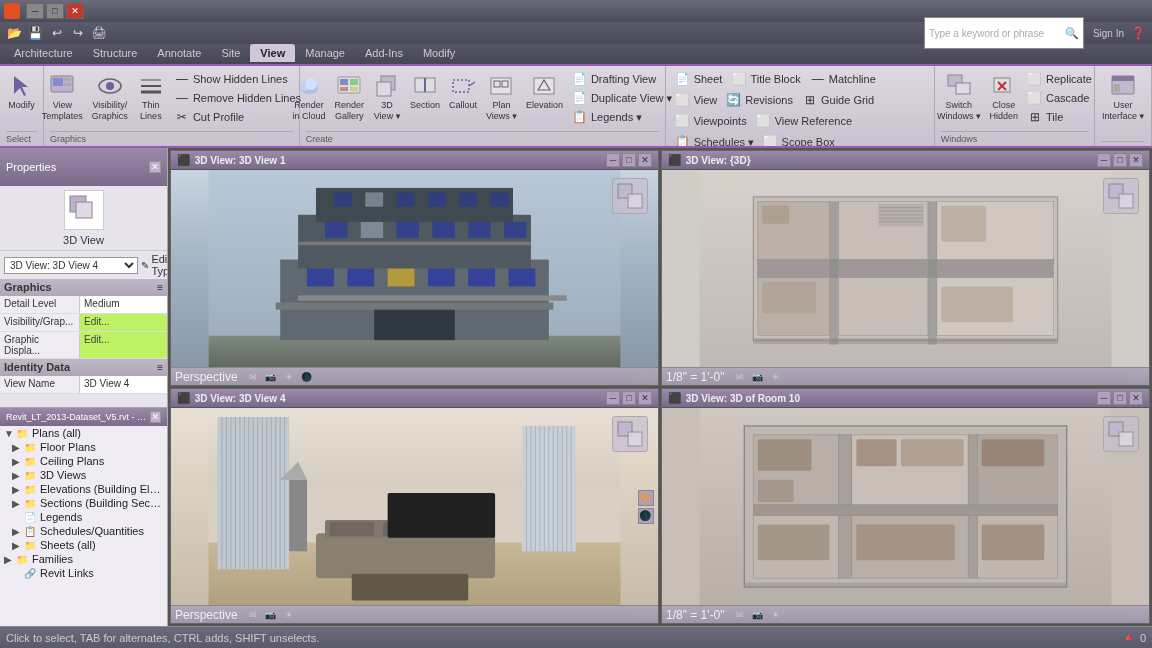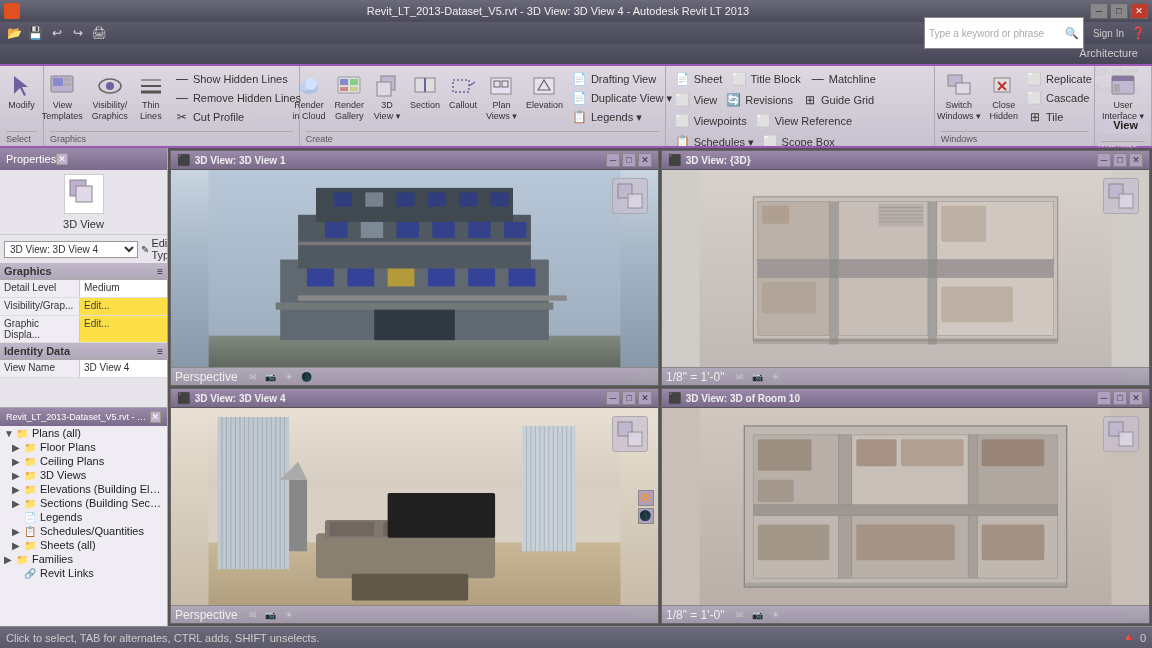--- a/index.html
+++ b/index.html
@@ -51,24 +51,23 @@
       font-size: 10px;
     }
     #qat .sign-in { color: #ccc; font-size: 10px; margin-left: 6px; cursor: pointer; }
     #qat .help-btn { color: #ccc; font-size: 12px; margin-left: 4px; cursor: pointer; }
 
     
     #ribbon-tabs {
       height: 22px;
       background: linear-gradient(to bottom, #565666, #464656);
       display: flex;
-      align-items: flex-end;
+      align-items: flex-start;
       padding: 0 4px;
       border-bottom: 2px solid #9b59b6;
-      flex-direction: column;
     }
     .ribbon-tab {
       padding: 3px 10px;
       font-size: 11px;
       color: #ccc;
       cursor: pointer;
       border-top-left-radius: 3px;
       border-top-right-radius: 3px;
       background: transparent;
     }
@@ -162,24 +161,25 @@
       flex-shrink: 0;
     }
     #properties-panel {
       flex: 0 0 260px;
       border-bottom: 1px solid #aaa;
       overflow: hidden;
     }
     #properties-header {
       background: linear-gradient(to bottom, #9b8aaa, #7a6a8a);
       color: #fff;
-      padding: 5px 6px;
+      padding: 13px 6px;
       font-size: 11px;
       display: flex;
       align-items: center;
+      justify-content: space-between;
     }
     #prop-icon {
       width: 40px; height: 40px;
       background: #fff;
       border: 1px solid #ccc;
       margin: 4px auto;
       display: flex;
       align-items: center;
       justify-content: center;
       font-size: 22px;
@@ -239,21 +239,21 @@
       flex-shrink: 0;
     }
     .prop-value {
       flex: 1;
       padding: 2px 4px;
       font-size: 10px;
       color: #333;
       background: #fff;
     }
     .prop-value.edit-btn {
-      background: #fde047;
+      background: #bef264;
       cursor: pointer;
       color: #444;
     }
 
     
     #project-browser {
       flex: 1;
       overflow-y: auto;
       background: #f0ecf4;
     }
@@ -418,21 +418,20 @@
       border: 1px solid #998;
       display: flex; align-items: center; justify-content: center;
       font-size: 9px; cursor: pointer;
     }
   </style>
 </head>
 <body>
 
 <div id="title-bar">
   <div class="app-icon"></div>
-  <span class="title-text">Revit_LT_2013-Dataset_V5.rvt - 3D View: 3D View 4 - Autodesk Revit LT 2013</span>
   <div class="win-controls">
     <div class="win-btn">─</div>
     <div class="win-btn">□</div>
     <div class="win-btn close">✕</div>
   </div>
 </div>
 
 <div id="qat">
   <div class="qat-btn">📂</div>
   <div class="qat-btn">💾</div>

